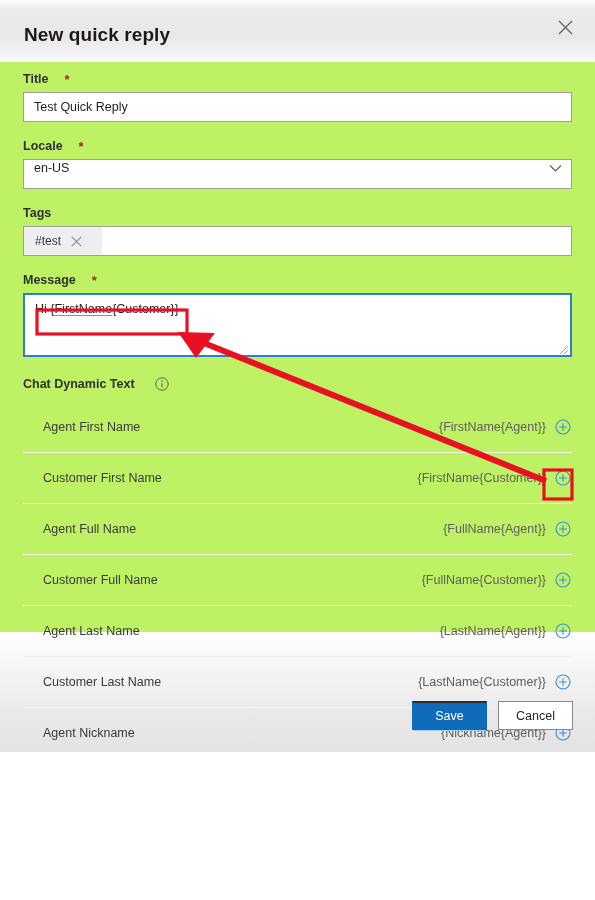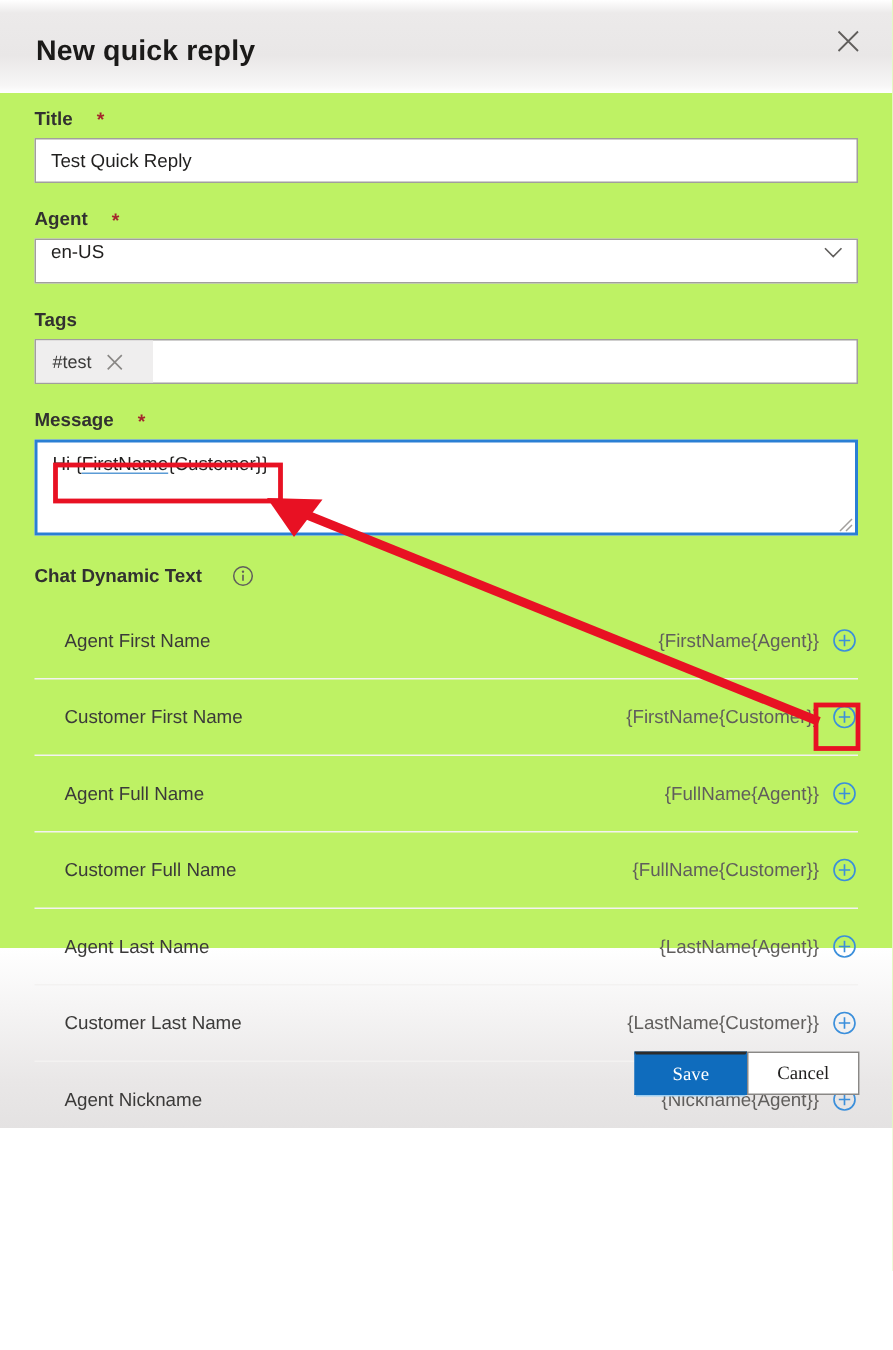--- a/index.html
+++ b/index.html
@@ -155,22 +155,22 @@
     color: #3b8fdb;
     display: flex; align-items: center; justify-content: center;
     cursor: pointer;
   }
   .rows-bottom { margin: 0 23px; border-top: 1px solid #f3f2f1; }
 
   
   .footer {
     position: absolute; left: 0; bottom: 0; width: 595px; height: 72px;
     display: flex; align-items: center; justify-content: flex-end;
+    gap: 11px;
     padding: 0 22px 1px 0;
-    font-family: Liberation Serif, serif;
   }
   .btn {
     height: 29px;
     min-width: 75px;
     font-size: 12.5px;
     display: flex; align-items: center; justify-content: center;
     cursor: pointer;
     padding: 0 14px;
   }
   .btn-primary {
@@ -213,21 +213,21 @@
         <span>Title</span>
         <span class="req">*</span>
       </div>
       <div class="text-input">
         <span>Test Quick Reply</span>
       </div>
     </div>
 
     <div class="field" style="margin-top:17px;">
       <div class="field-label">
-        <span>Agent</span>
+        <span>Locale</span>
         <span class="req">*</span>
       </div>
       <div class="select-input">
         <span>en-US</span>
         <span class="chev">
           <svg width="13" height="9" viewBox="0 0 13 9" aria-hidden="true">
             <path d="M1 1.5 L6.5 7 L12 1.5" stroke="currentColor" stroke-width="1.1" fill="none"></path>
           </svg>
         </span>
       </div>

